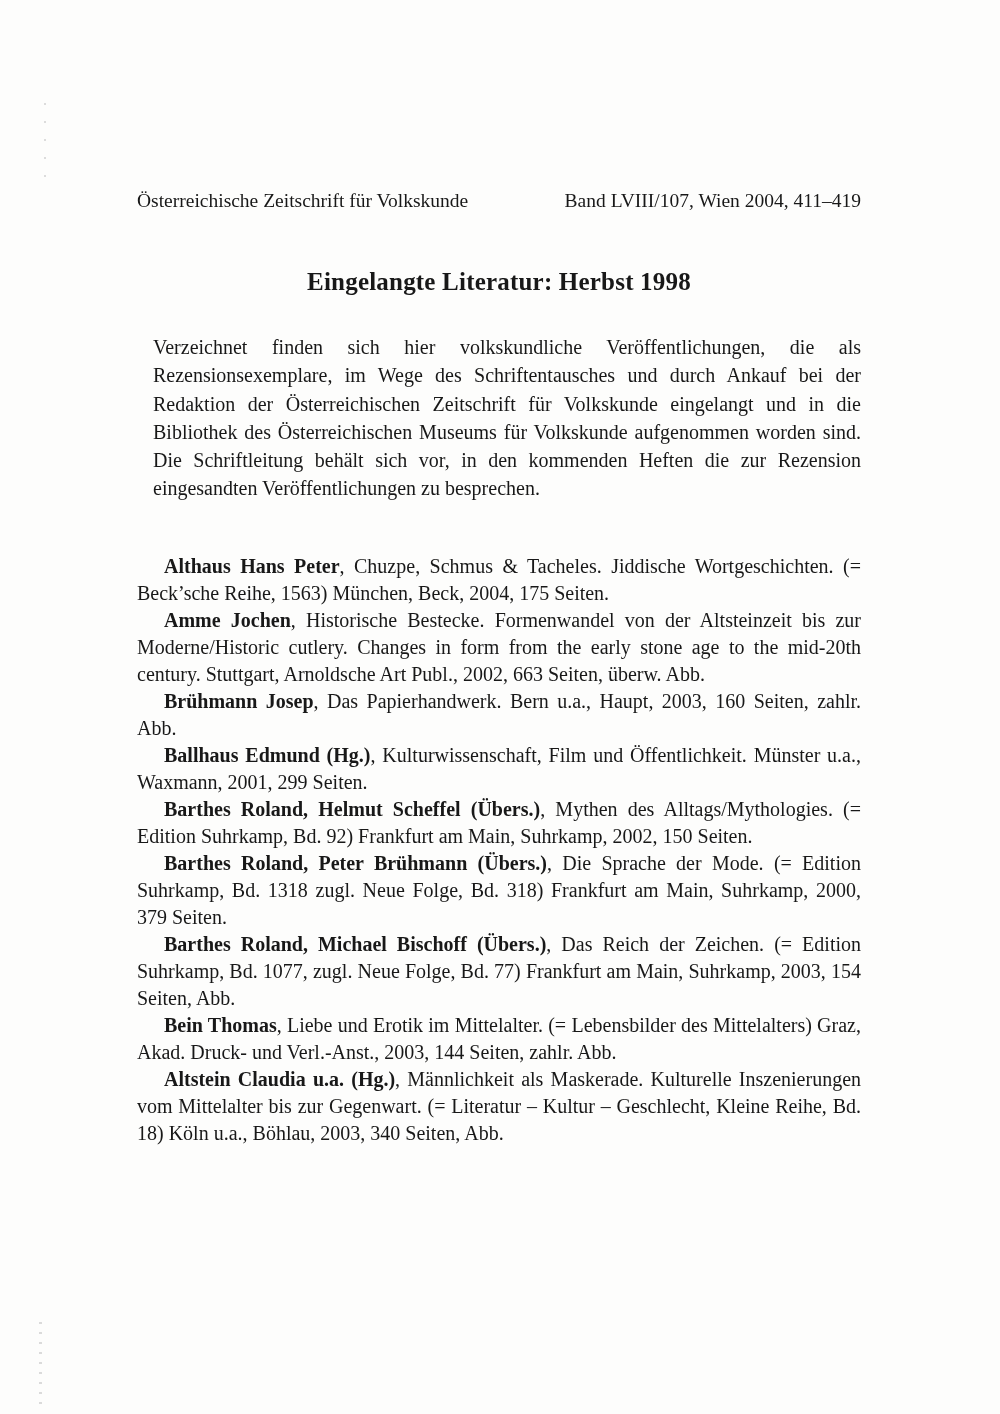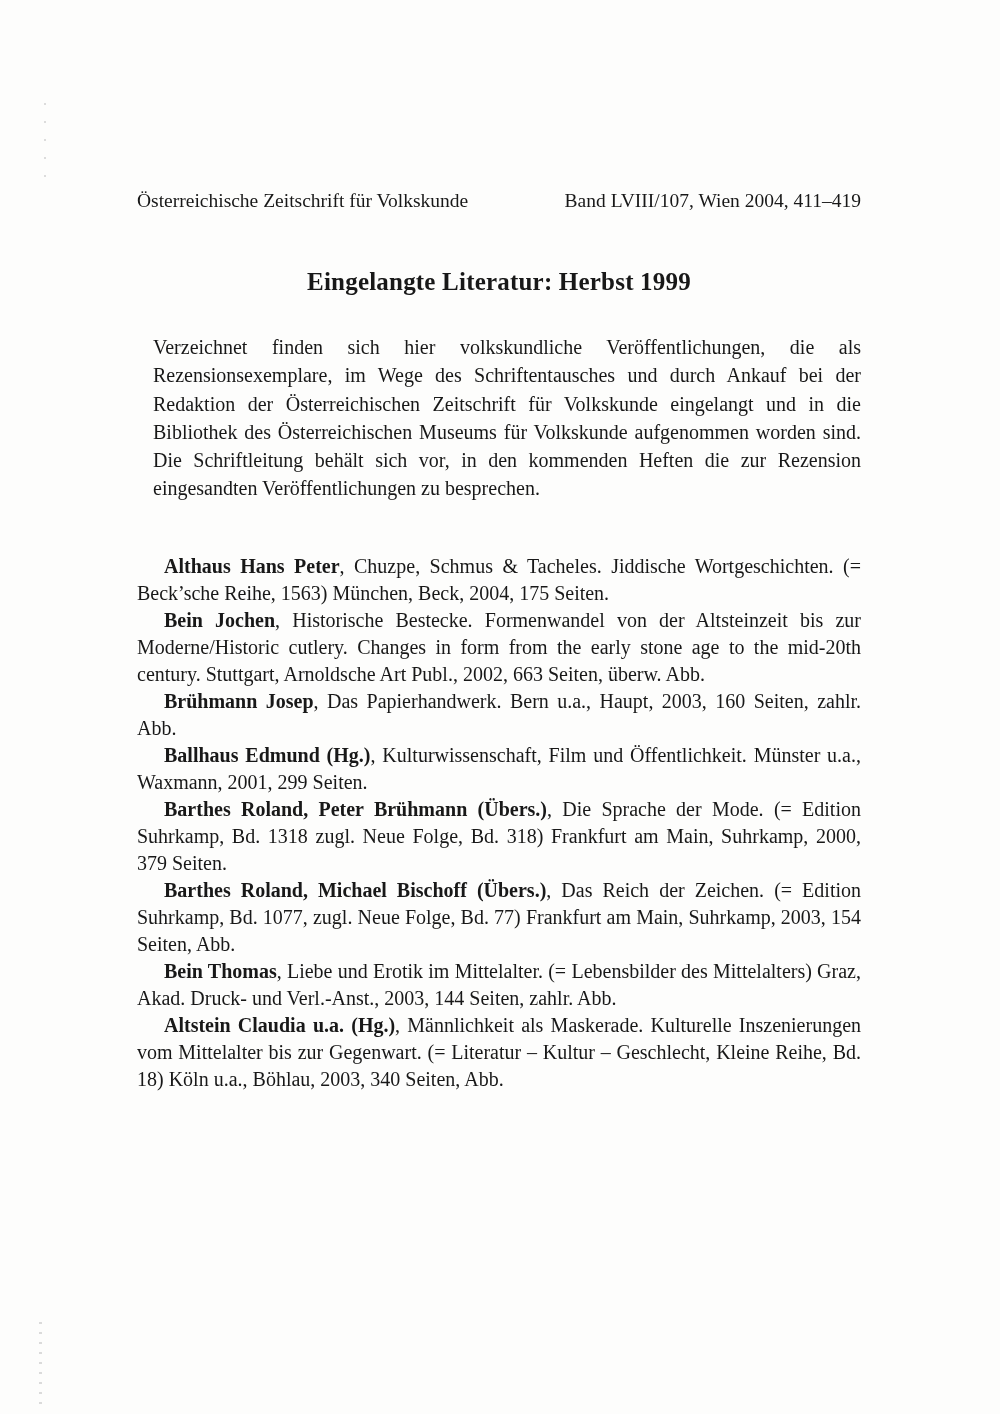--- a/index.html
+++ b/index.html
@@ -74,28 +74,29 @@
 <div class="scan-artifact-top"></div>
 <div class="scan-artifact-bottom"></div>
 
 <div class="page-content">
 
   <div class="journal-header">
     <span>Österreichische Zeitschrift für Volkskunde</span>
     <span>Band LVIII/107, Wien 2004, 411–419</span>
   </div>
 
-  <h1 class="page-title">Eingelangte Literatur: Herbst 1999</h1>
+  <h1 class="page-title">Eingelangte Literatur: Herbst 1998</h1>
 
   <p class="intro-paragraph">Verzeichnet finden sich hier volkskundliche Veröffentlichungen, die als Rezensionsexemplare, im Wege des Schriftentausches und durch Ankauf bei der Redaktion der Österreichischen Zeitschrift für Volkskunde eingelangt und in die Bibliothek des Österreichischen Museums für Volkskunde aufge­nommen worden sind. Die Schriftleitung behält sich vor, in den kommenden Heften die zur Rezension eingesandten Veröffentlichungen zu besprechen.</p>
 
   <div class="bibliography">
     <p class="entry"><span class="author">Althaus Hans Peter</span><span>, Chuzpe, Schmus &amp; Tacheles. Jiddische Wortge­schichten. (= Beck’sche Reihe, 1563) München, Beck, 2004, 175 Seiten.</span></p>
-    <p class="entry"><span class="author">Bein Jochen</span><span>, Historische Bestecke. Formenwandel von der Altstein­zeit bis zur Moderne/Historic cutlery. Changes in form from the early stone age to the mid-20th century. Stuttgart, Arnoldsche Art Publ., 2002, 663 Seiten, überw. Abb.</span></p>
+    <p class="entry"><span class="author">Amme Jochen</span><span>, Historische Bestecke. Formenwandel von der Altstein­zeit bis zur Moderne/Historic cutlery. Changes in form from the early stone age to the mid-20th century. Stuttgart, Arnoldsche Art Publ., 2002, 663 Seiten, überw. Abb.</span></p>
     <p class="entry"><span class="author">Brühmann Josep</span><span>, Das Papierhandwerk. Bern u.a., Haupt, 2003, 160 Seiten, zahlr. Abb.</span></p>
     <p class="entry"><span class="author">Ballhaus Edmund (Hg.)</span><span>, Kulturwissenschaft, Film und Öffentlichkeit. Münster u.a., Waxmann, 2001, 299 Seiten.</span></p>
+    <p class="entry"><span class="author">Barthes Roland, Helmut Scheffel (Übers.)</span><span>, Mythen des Alltags/Mytho­logies. (= Edition Suhrkamp, Bd. 92) Frankfurt am Main, Suhrkamp, 2002, 150 Seiten.</span></p>
     <p class="entry"><span class="author">Barthes Roland, Peter Brühmann (Übers.)</span><span>, Die Sprache der Mode. (= Edition Suhrkamp, Bd. 1318 zugl. Neue Folge, Bd. 318) Frankfurt am Main, Suhrkamp, 2000, 379 Seiten.</span></p>
     <p class="entry"><span class="author">Barthes Roland, Michael Bischoff (Übers.)</span><span>, Das Reich der Zeichen. (= Edition Suhrkamp, Bd. 1077, zugl. Neue Folge, Bd. 77) Frankfurt am Main, Suhrkamp, 2003, 154 Seiten, Abb.</span></p>
     <p class="entry"><span class="author">Bein Thomas</span><span>, Liebe und Erotik im Mittelalter. (= Lebensbilder des Mittelalters) Graz, Akad. Druck- und Verl.-Anst., 2003, 144 Seiten, zahlr. Abb.</span></p>
     <p class="entry"><span class="author">Altstein Claudia u.a. (Hg.)</span><span>, Männlichkeit als Maskerade. Kulturelle Inszenierungen vom Mittelalter bis zur Gegenwart. (= Literatur – Kultur – Geschlecht, Kleine Reihe, Bd. 18) Köln u.a., Böhlau, 2003, 340 Seiten, Abb.</span></p>
   </div>
 
 </div>
 
 </body></html>

